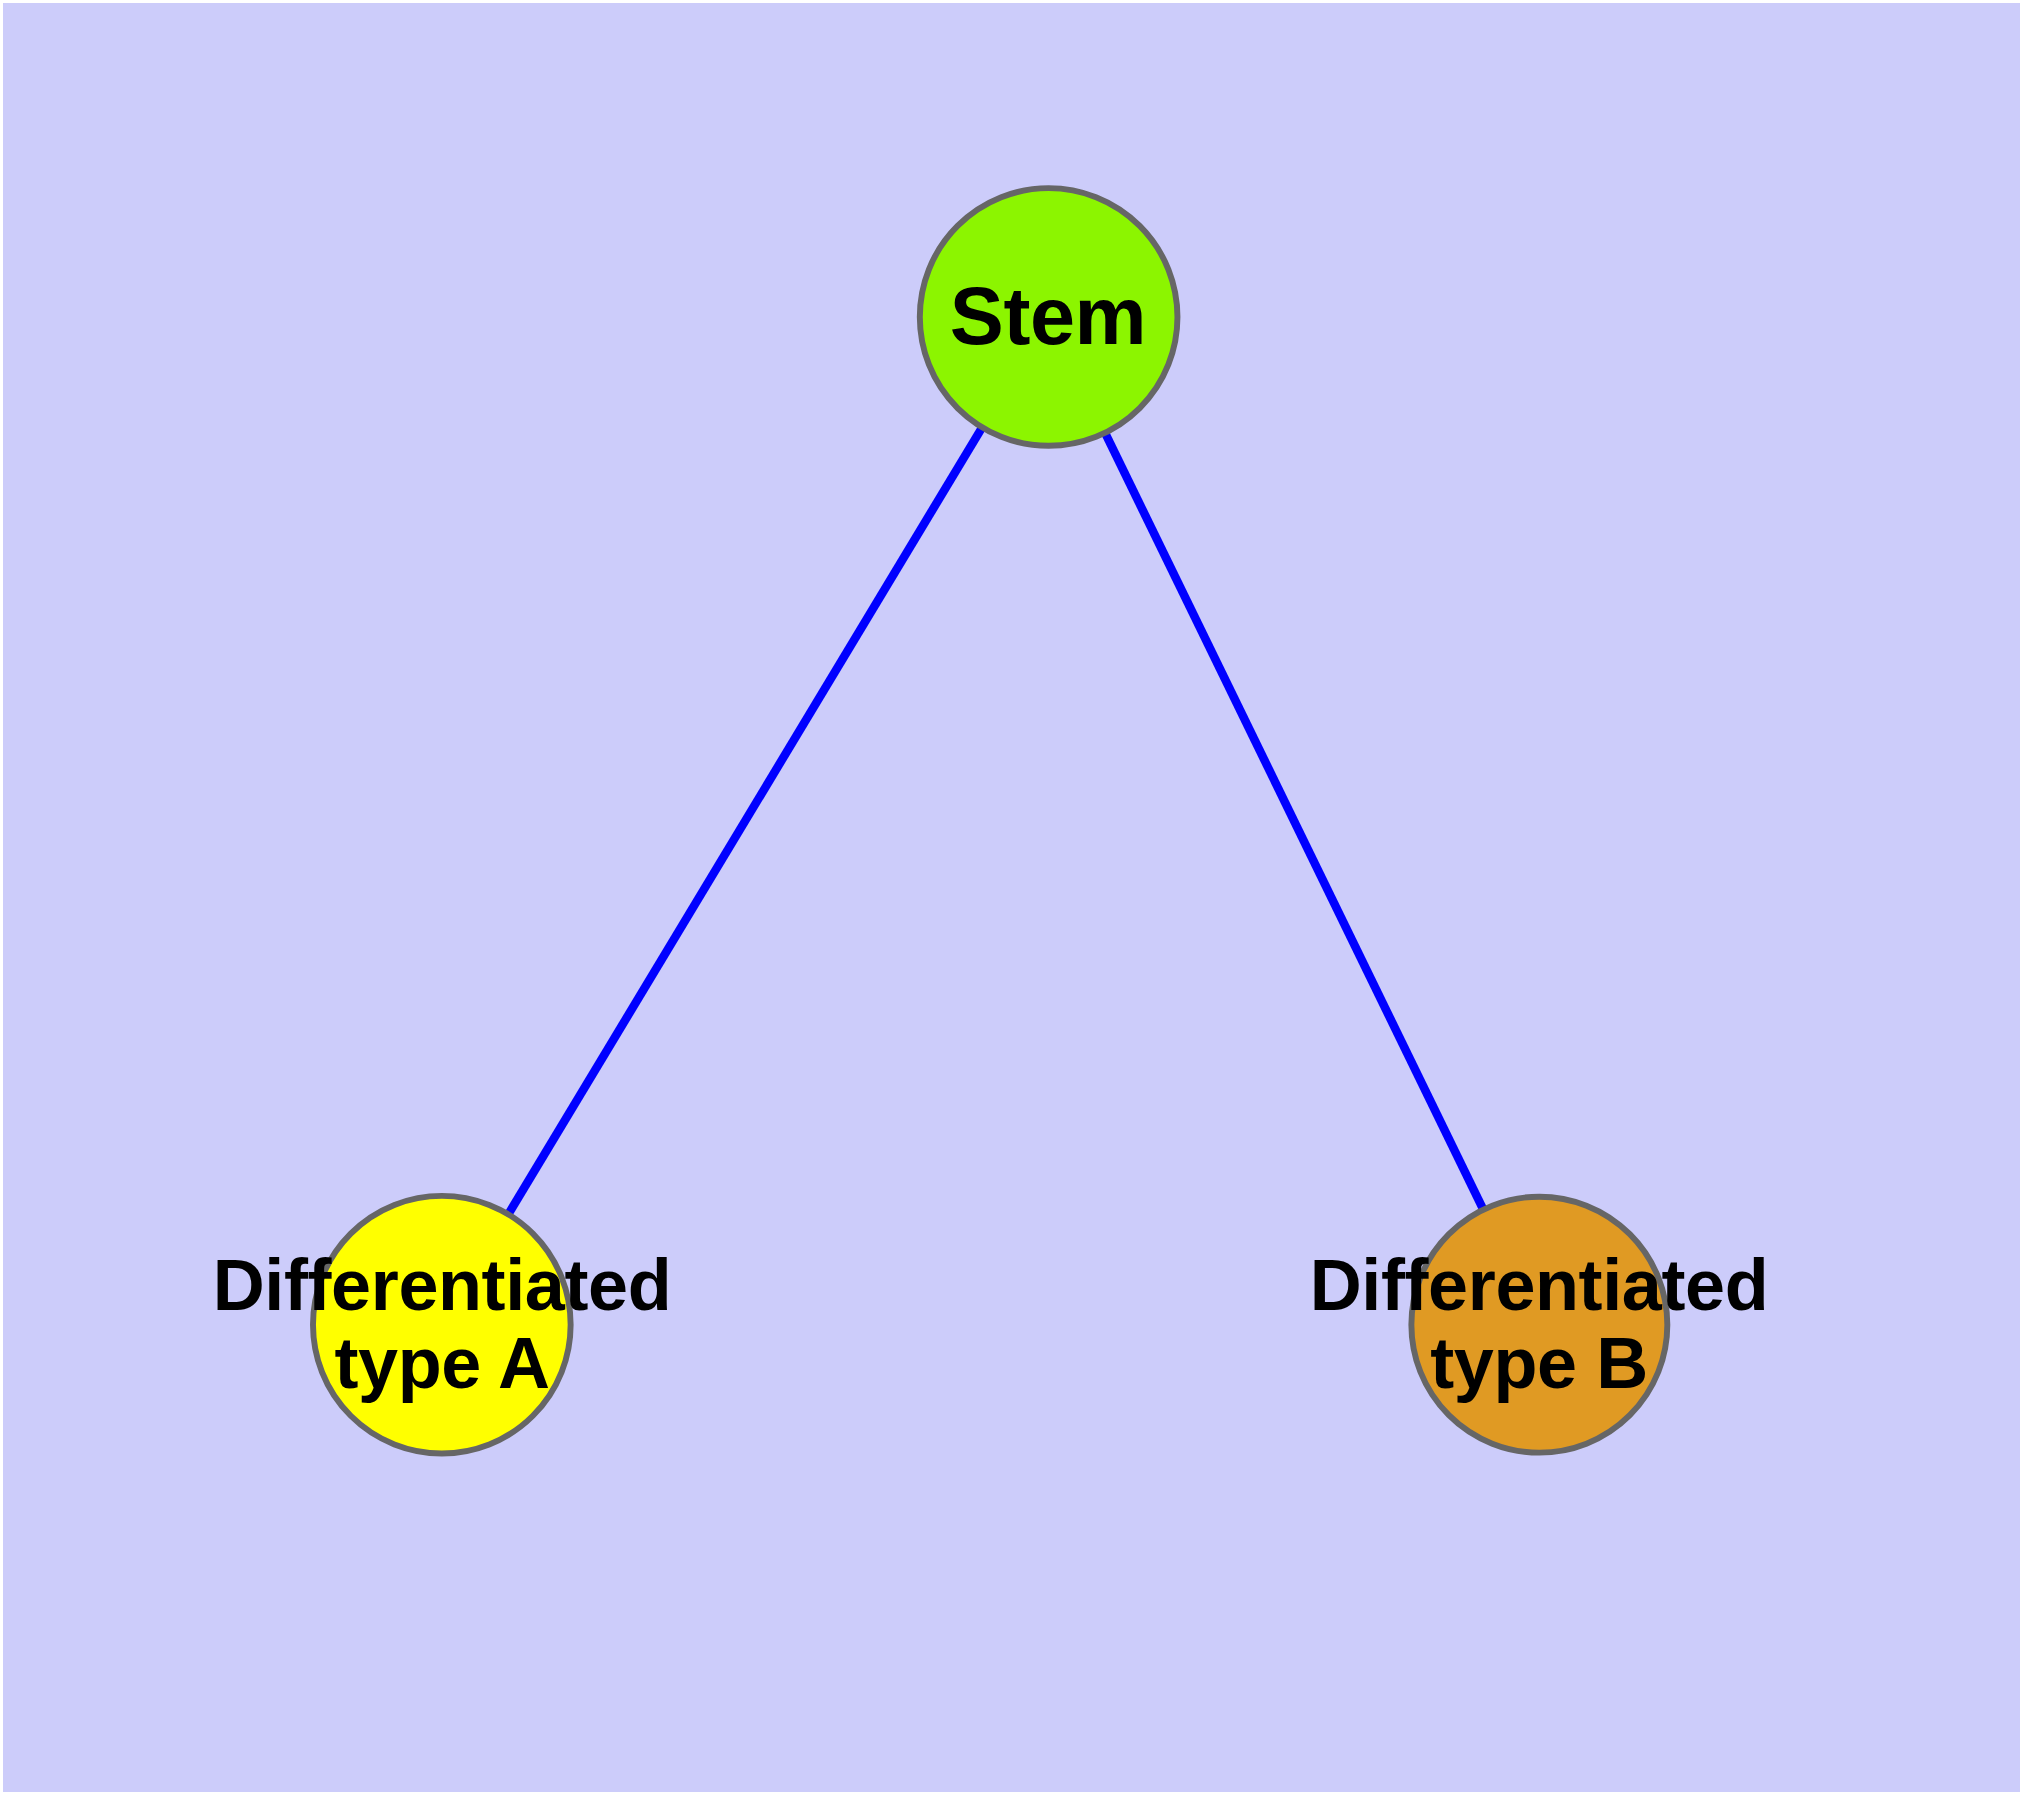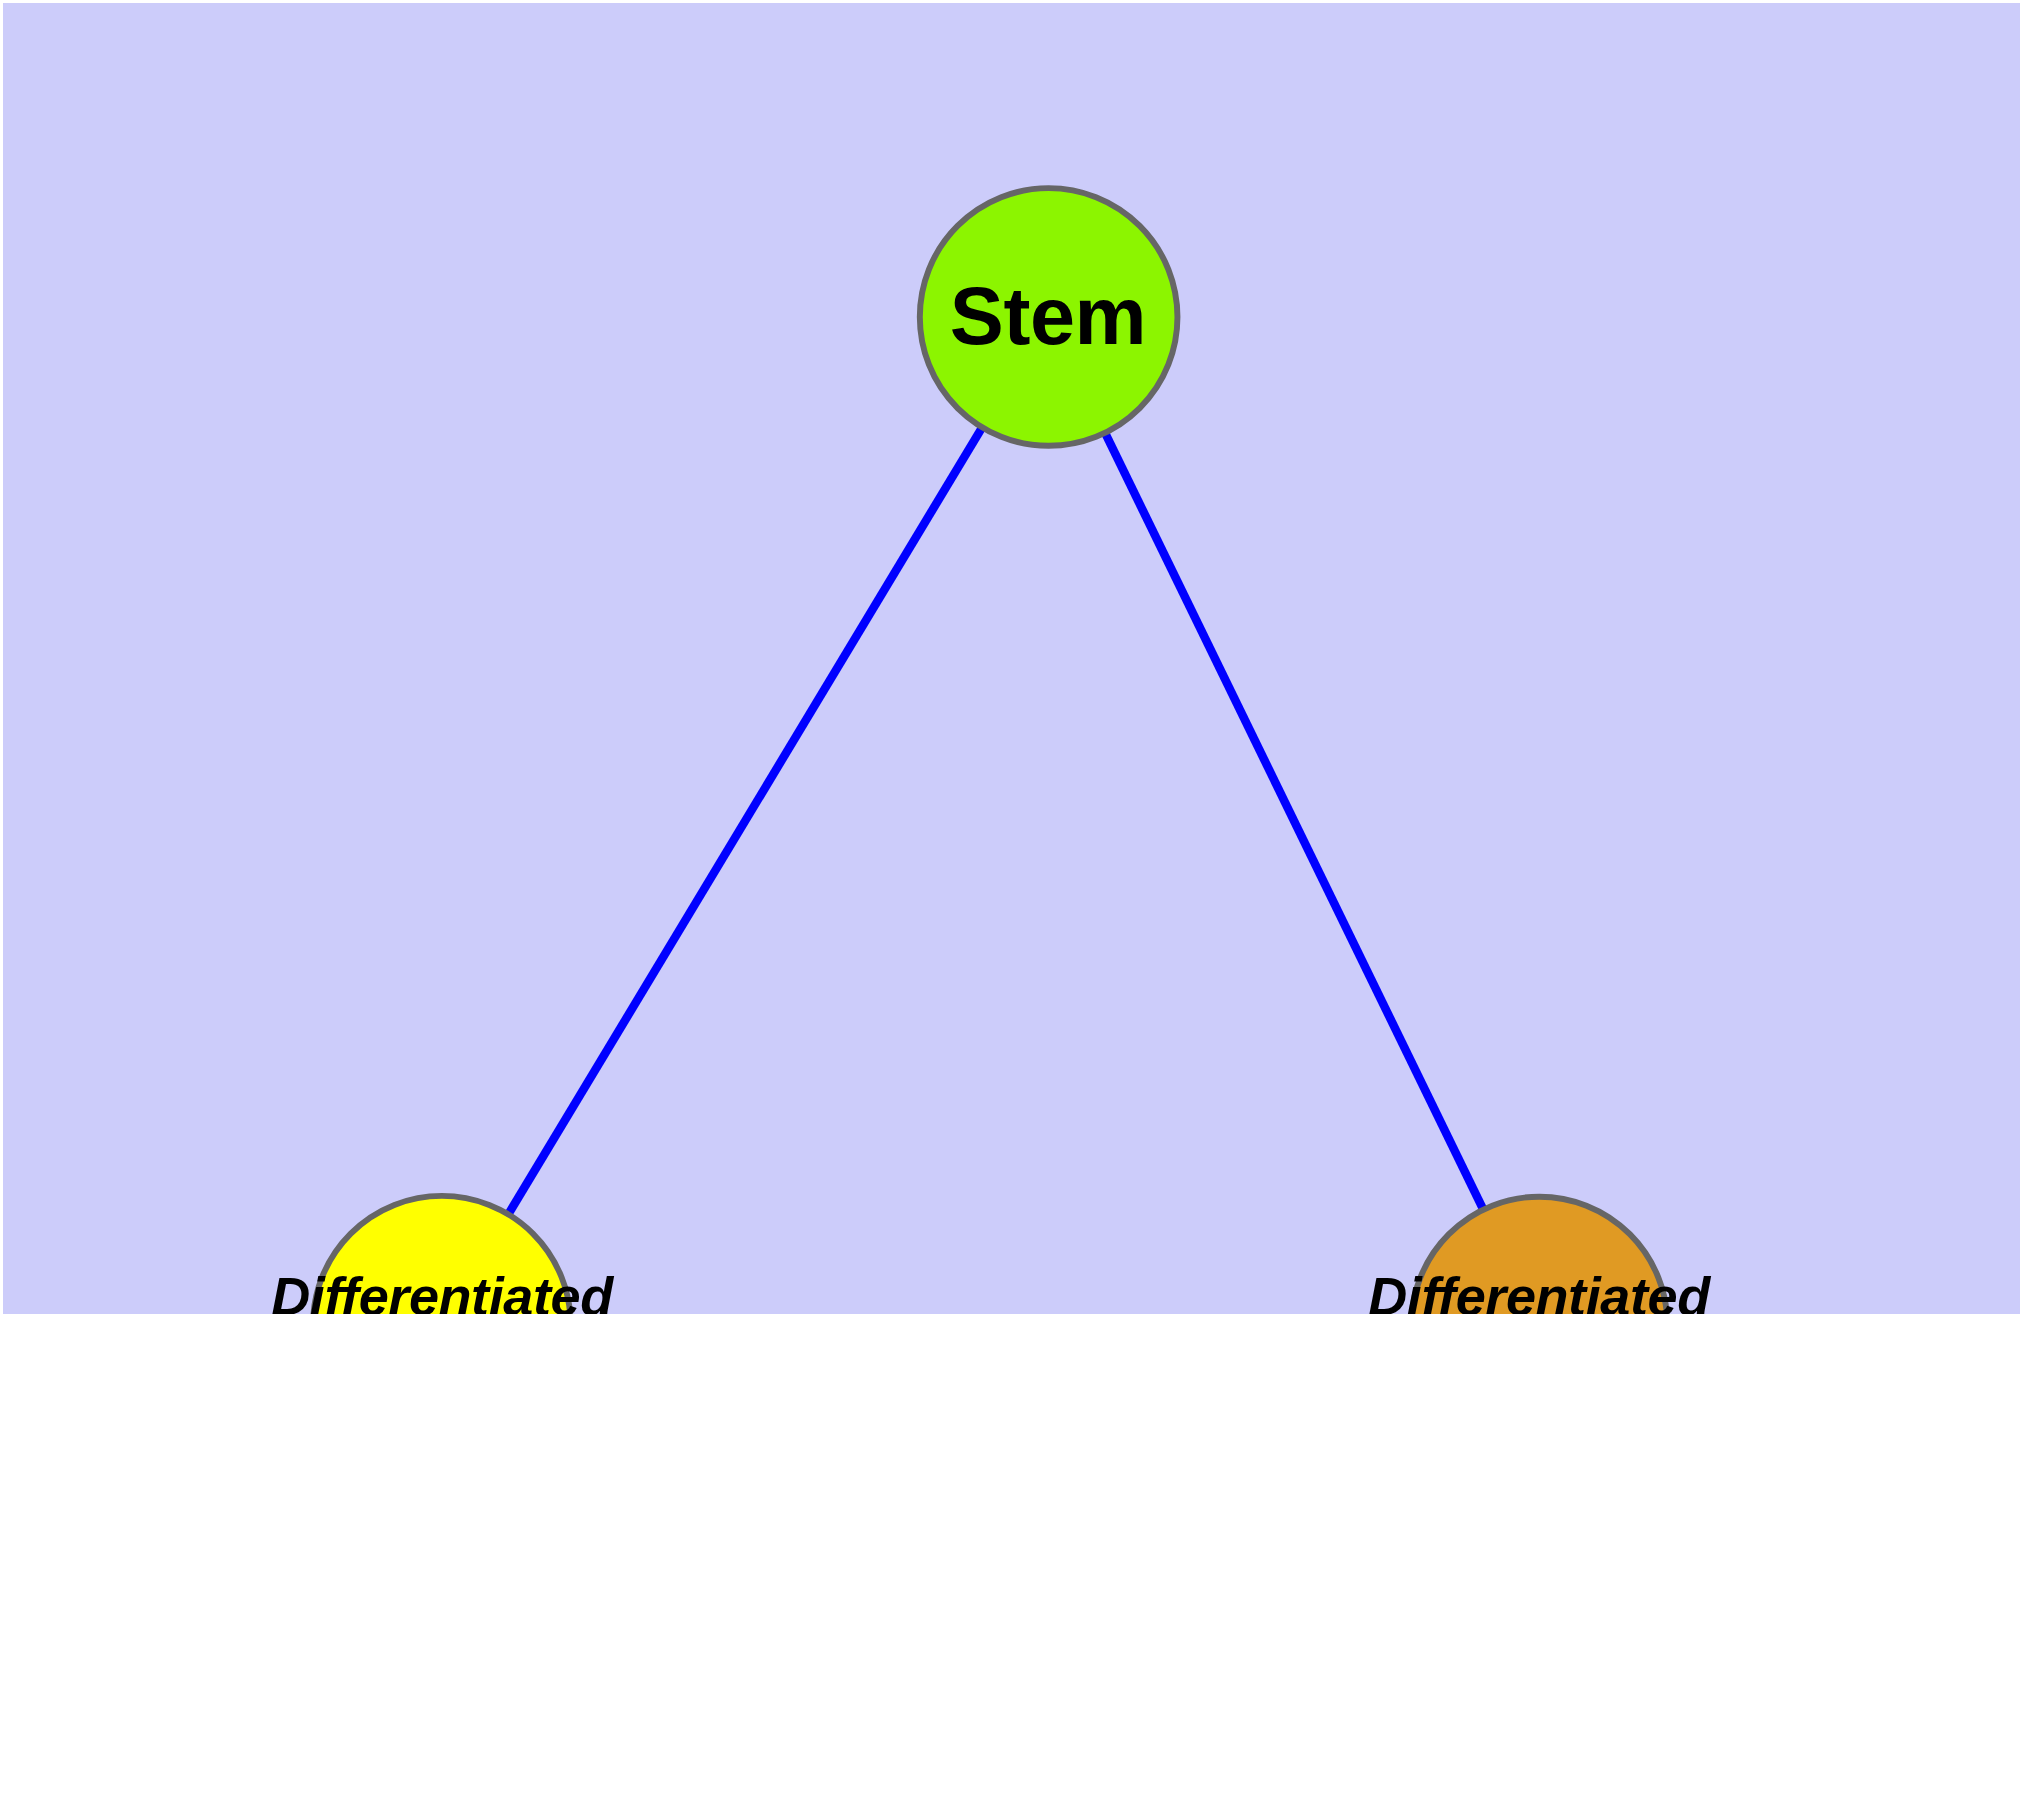--- a/index.html
+++ b/index.html
@@ -4,21 +4,21 @@
 <title>Cell Lineage Graph</title>
 <style>
   html, body {
     margin: 0;
     padding: 0;
     background: #ffffff;
   }
   #canvas {
     position: relative;
     width: 2021px;
-    height: 1314px;
+    height: 1792px;
     background: #ffffff;
     overflow: hidden;
     font-family: "Liberation Sans", "DejaVu Sans", sans-serif;
   }
   #plot-background {
     position: absolute;
     left: 3.4px;
     top: 2.5px;
     width: 2017px;
     height: 1808px;
@@ -39,22 +39,21 @@
     font-weight: bold;
     line-height: 1.08;
     white-space: pre;
     pointer-events: none;
     letter-spacing: -0.4px;
   }
   .node-label.big {
     font-size: 81px;
   }
   .node-label.leaf {
-    font-size: 54px;
-    font-style: italic;
+    font-size: 72px;
   }
 </style>
 </head>
 <body>
 
 <div id="canvas">
 
   <div id="plot-background"></div>
 
   <svg id="graph-svg" viewBox="0 0 2384 2138" xmlns="http://www.w3.org/2000/svg">

